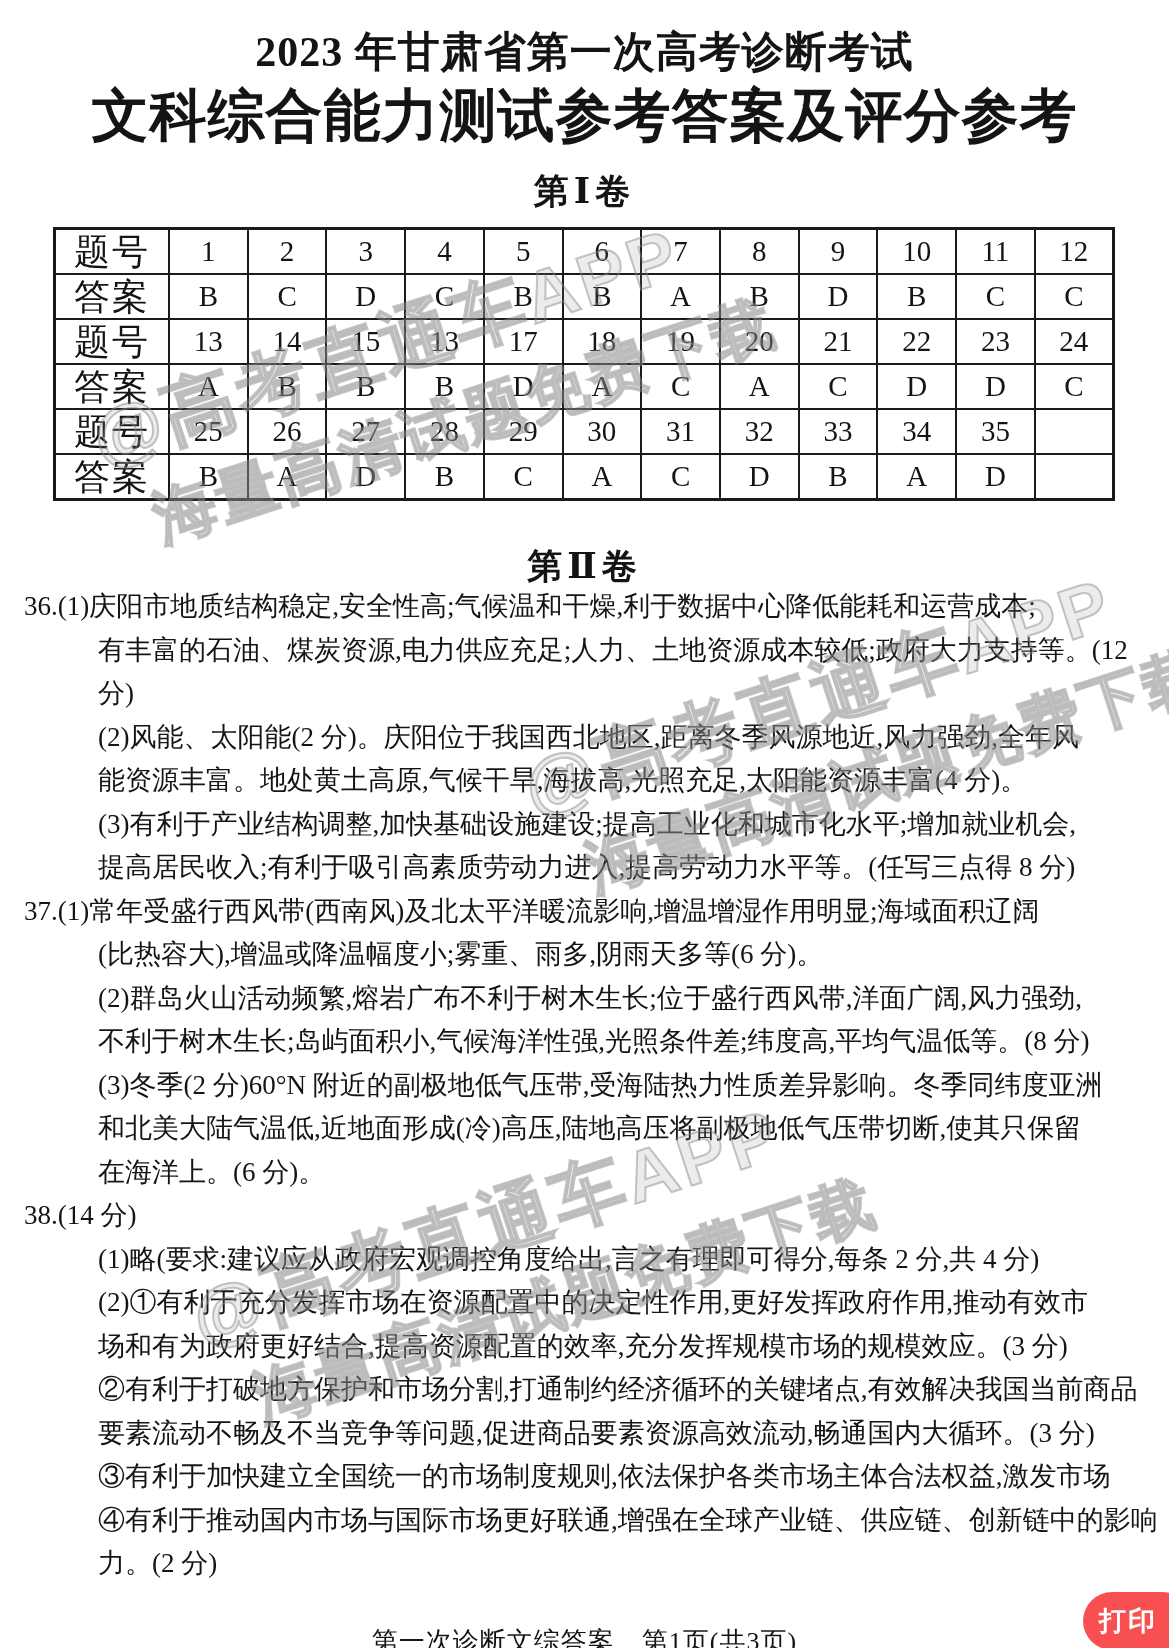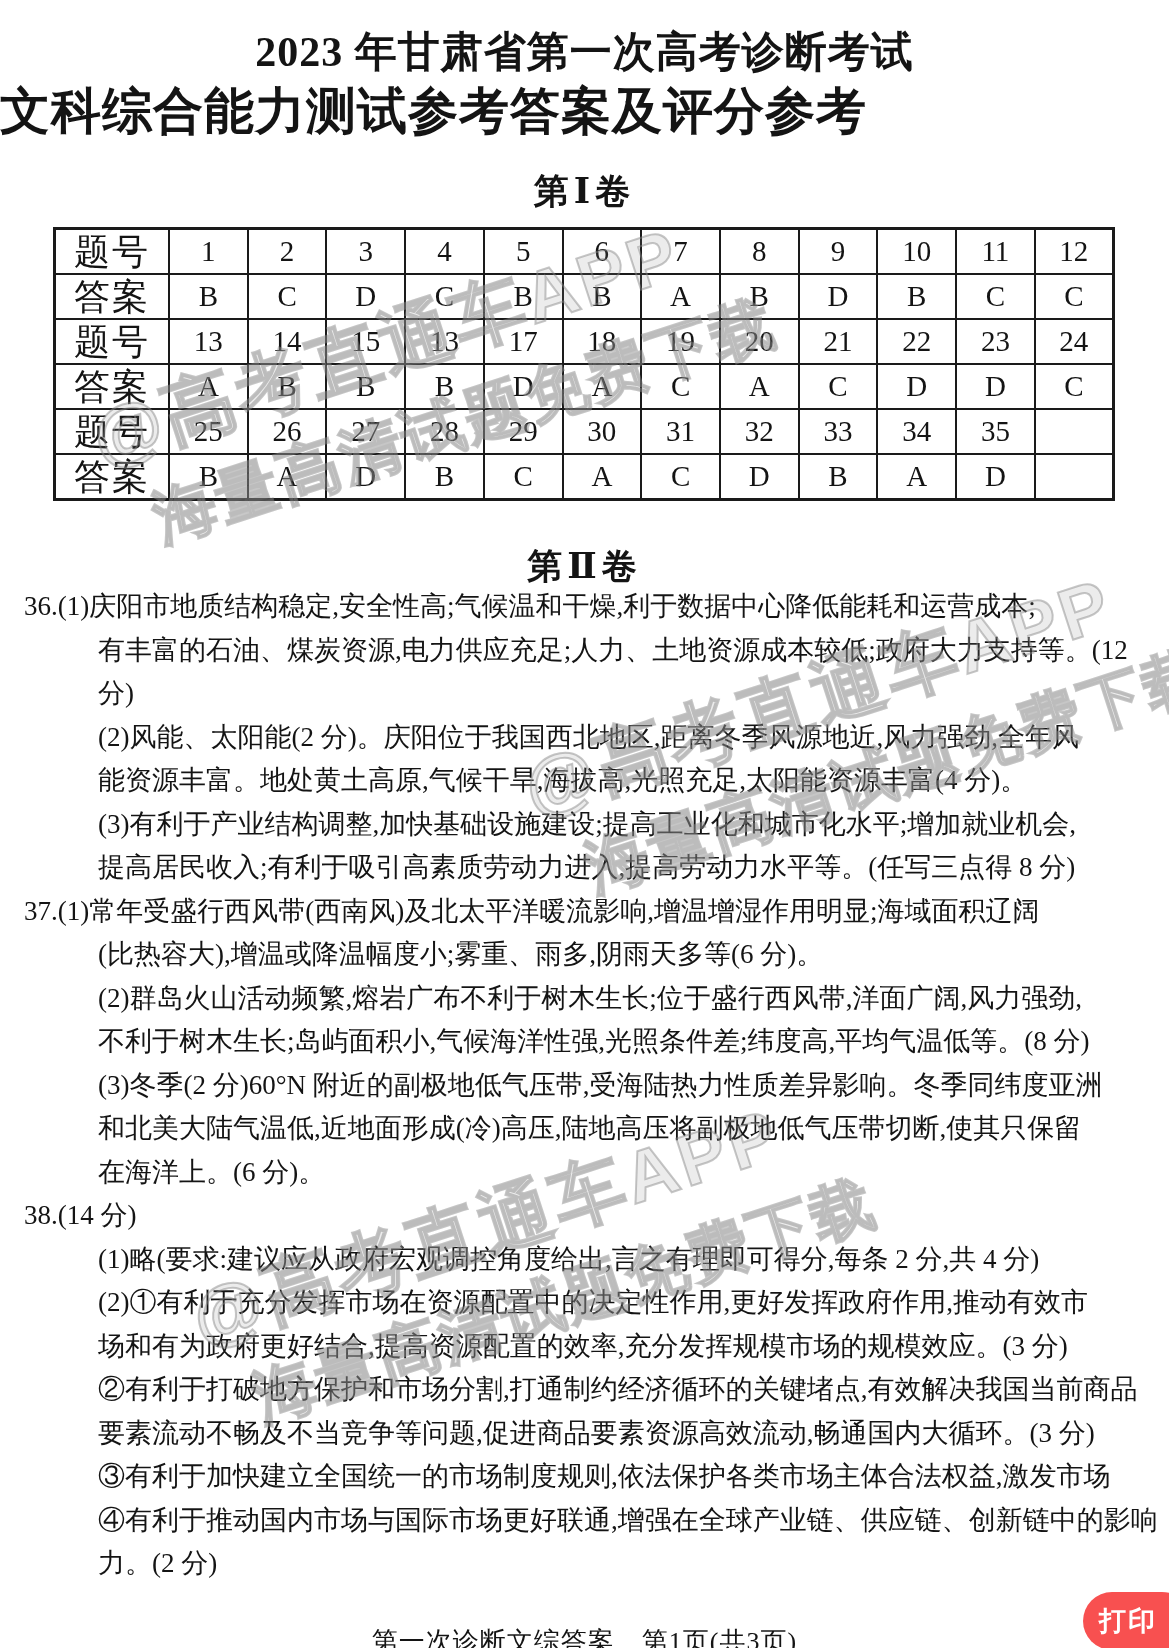--- a/index.html
+++ b/index.html
@@ -7,22 +7,22 @@
     position:relative; width:1169px; height:1648px; margin:0 auto;
     background:#ffffff; overflow:hidden;
     font-family:"Liberation Serif","DejaVu Serif",serif; color:#141414;
   }
   
   .title-line1 {
     position:absolute; top:24px; left:0; width:100%; text-align:center;
     font-size:42px; font-weight:bold; letter-spacing:1px;
   }
   .title-line2 {
-    position:absolute; top:78px; left:0; width:100%; 
-    font-size:50px; font-weight:bold; letter-spacing:1px;
+    position:absolute; top:78px; left:0; width:100%; text-align:center;
+    font-size:57px; font-weight:bold; letter-spacing:1px;
   }
   .sec-heading {
     position:absolute; left:0; width:100%; text-align:center;
     font-size:35px; font-weight:bold; letter-spacing:5px;
   }
   .sec1 { top:168px; }
   .sec2 { top:543px; }
   
   table.answer-table {
     position:absolute; top:227px; left:53px; width:1062px;

